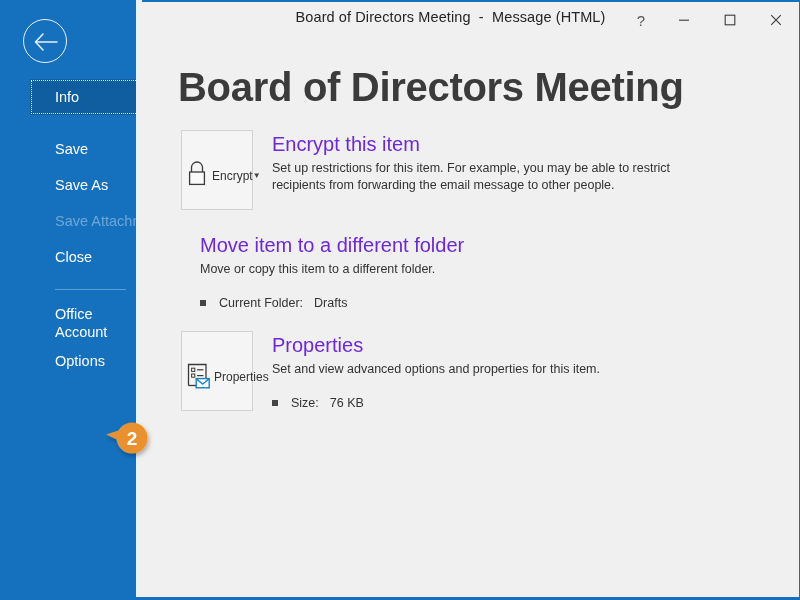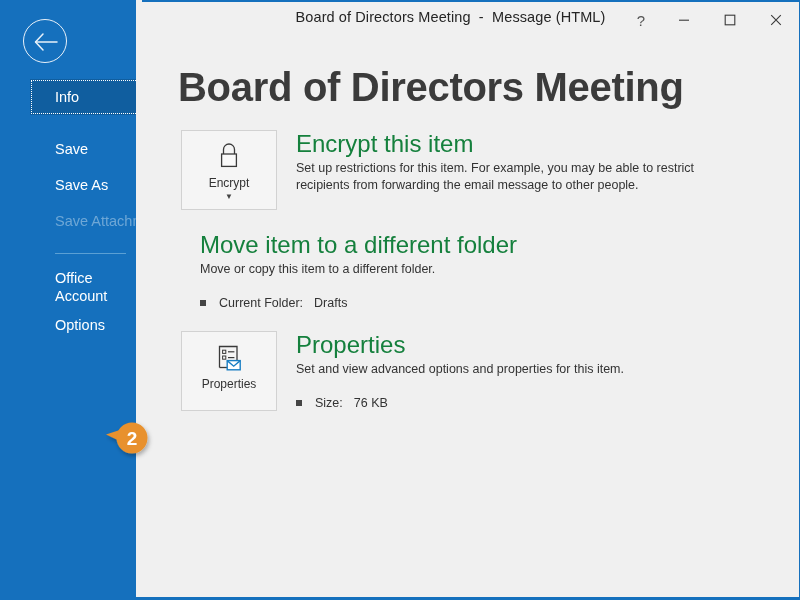--- a/index.html
+++ b/index.html
@@ -174,27 +174,27 @@
     left: 45px;
     right: 20px;
     display: flex;
     align-items: flex-start;
   }
   .sec-encrypt   { top: 96px; }
   .sec-move      { top: 197px; }
   .sec-props     { top: 297px; }
 
   .big-btn {
-    width: 96px;
+    width: 72px;
     height: 80px;
     background: #f5f5f5;
     border: 1px solid #d2d2d2;
     box-sizing: border-box;
     display: flex;
-    flex-direction: column;
+    flex-direction: row;
     align-items: center;
     justify-content: flex-start;
     cursor: default;
     flex: 0 0 auto;
     padding-top: 9px;
   }
   .big-btn .glyph {
     height: 34px;
     display: flex;
     align-items: center;
@@ -214,23 +214,23 @@
     line-height: 8px;
     margin-top: 3px;
   }
 
   .sec-text {
     margin-left: 19px;
     padding-top: 2px;
     flex: 1 1 auto;
   }
   .sec-head {
-    font-size: 24px;
+    font-size: 20px;
     font-weight: 300;
-    color: #15803d;
+    color: #6d28d9;
     line-height: 24px;
     margin-bottom: 4px;
   }
   .sec-desc {
     font-size: 12.5px;
     color: #333333;
     line-height: 17px;
     max-width: 440px;
   }
   .prop-row {
@@ -272,20 +272,23 @@
       </div>
       <div class="nav-gap-sm"></div>
       <div class="nav-item">
         <span>Save</span>
       </div>
       <div class="nav-item">
         <span>Save As</span>
       </div>
       <div class="nav-item disabled">
         <span>Save Attachments</span>
+      </div>
+      <div class="nav-item">
+        <span>Close</span>
       </div>
 
       <div class="nav-divider"></div>
 
       <div class="nav-item two-line">
         <span>Office Account</span>
       </div>
       <div class="nav-item">
         <span>Options</span>
       </div>

